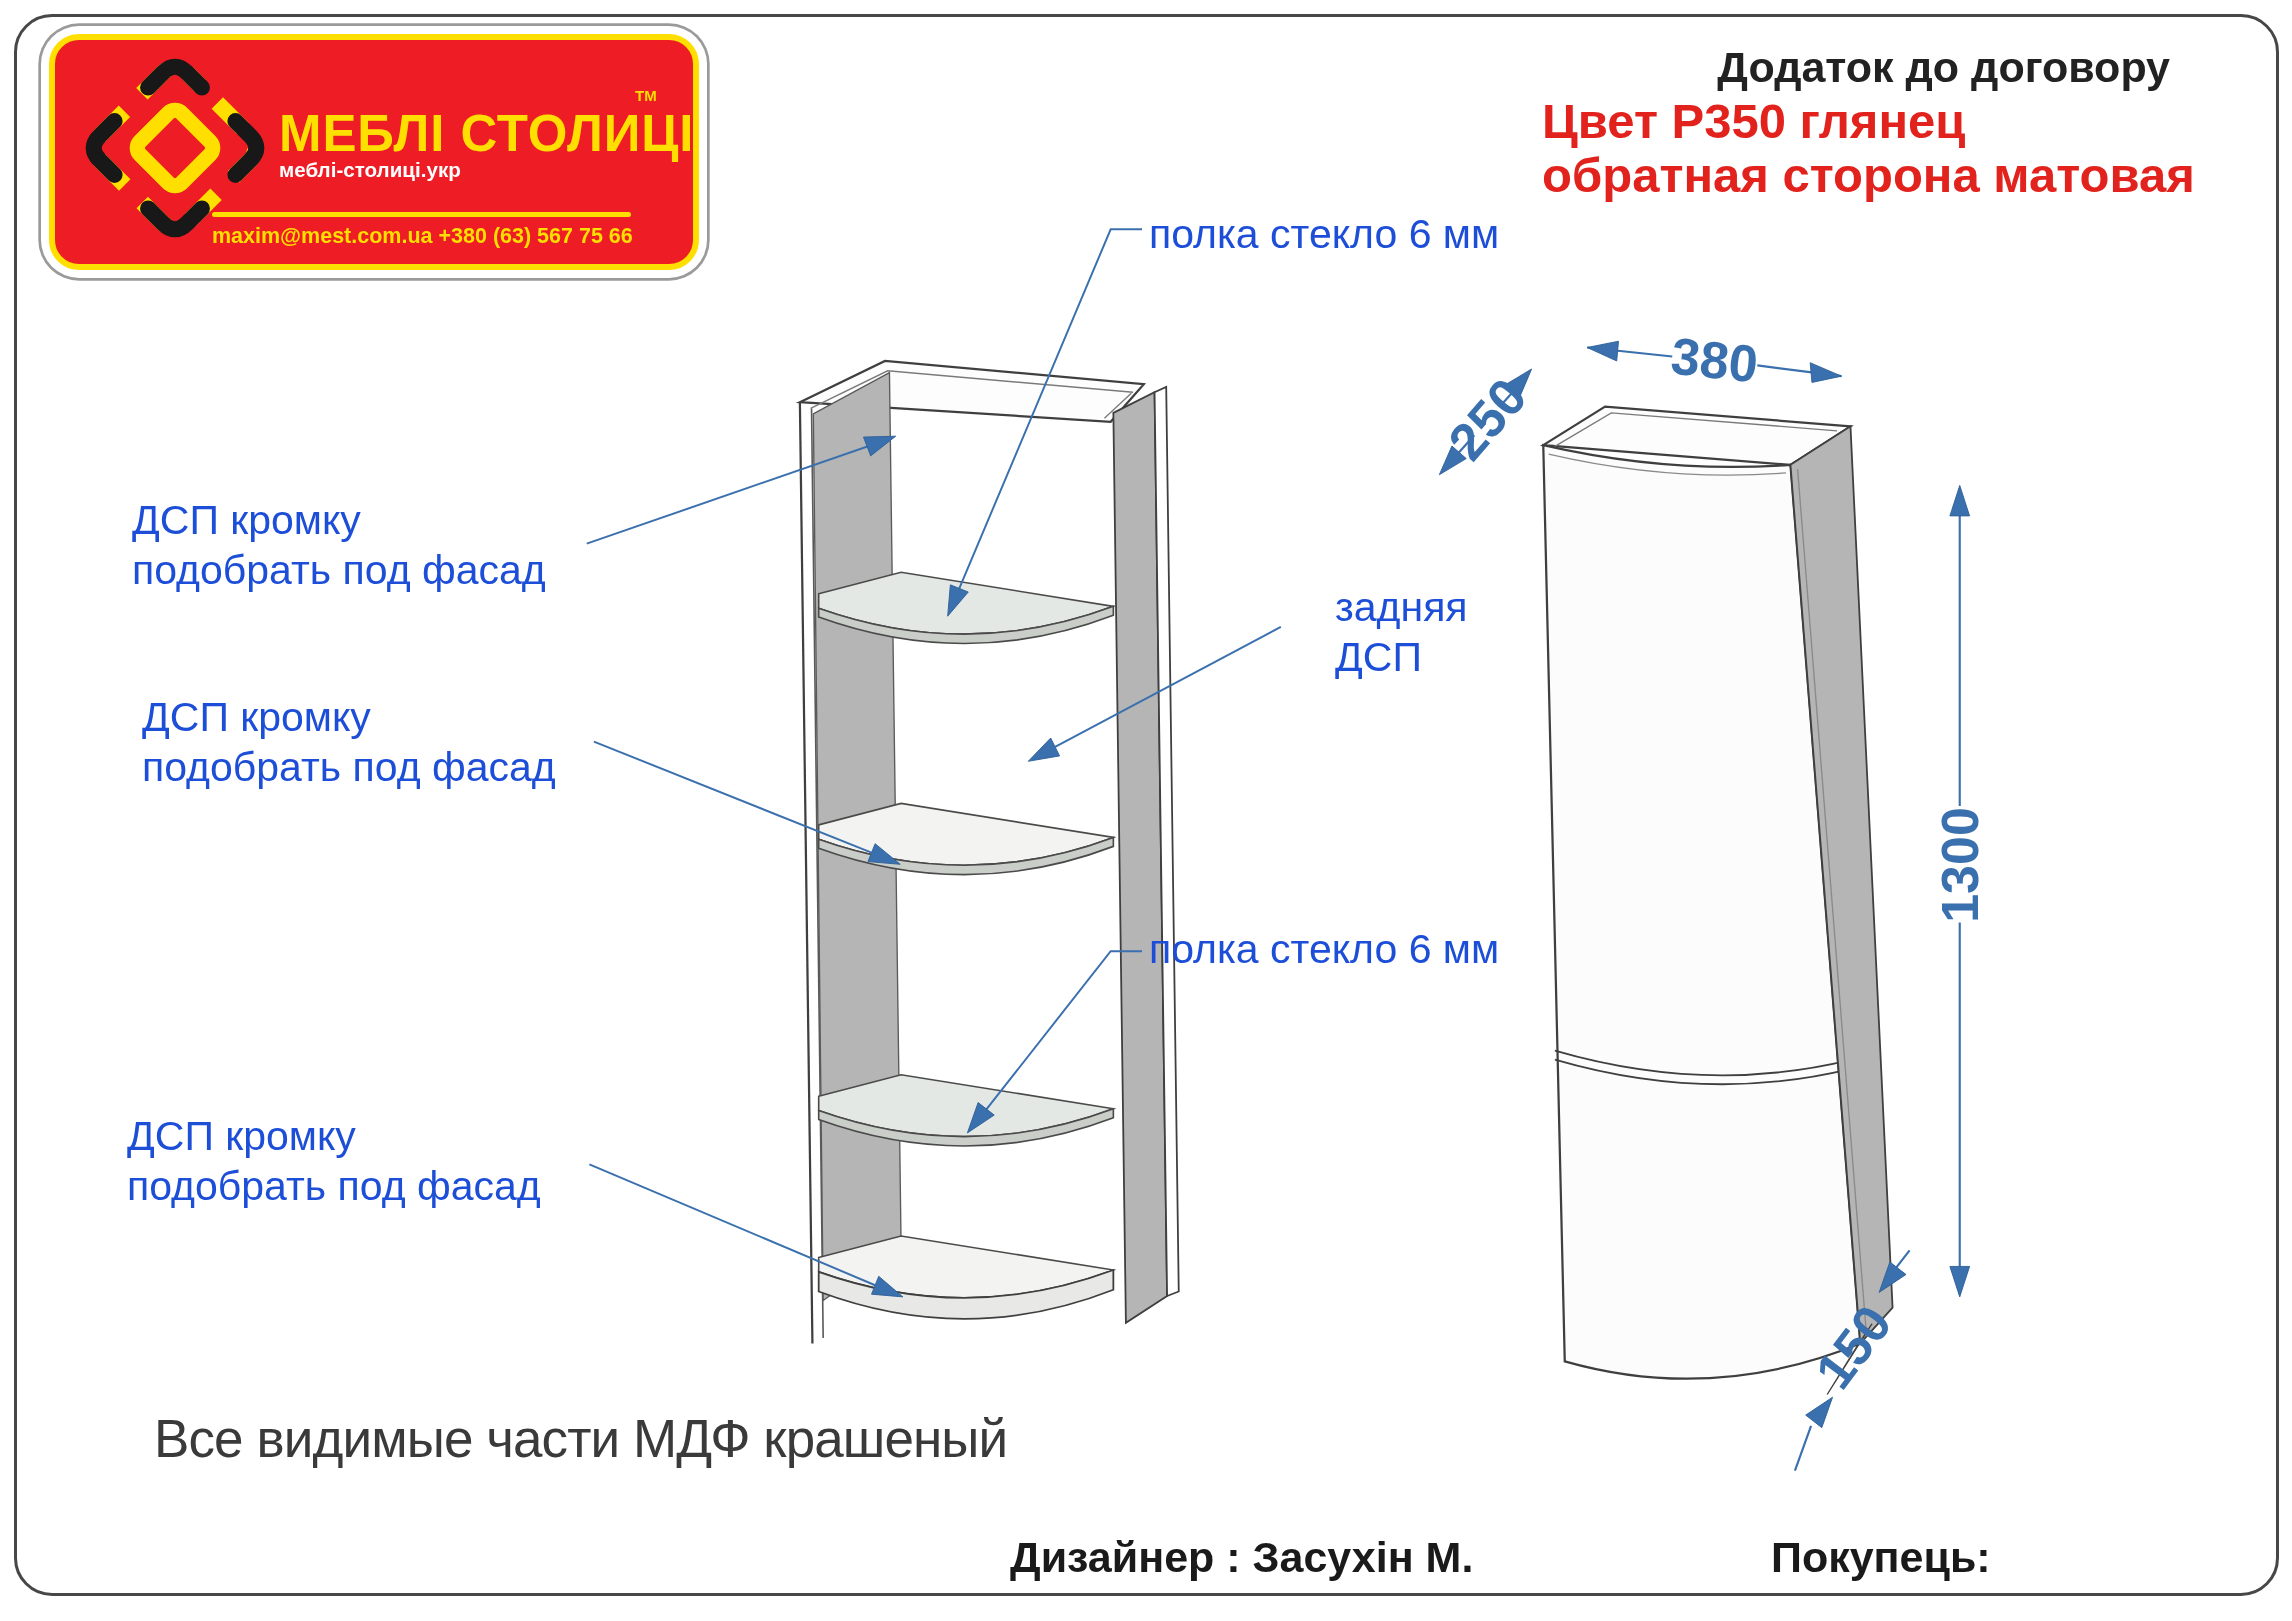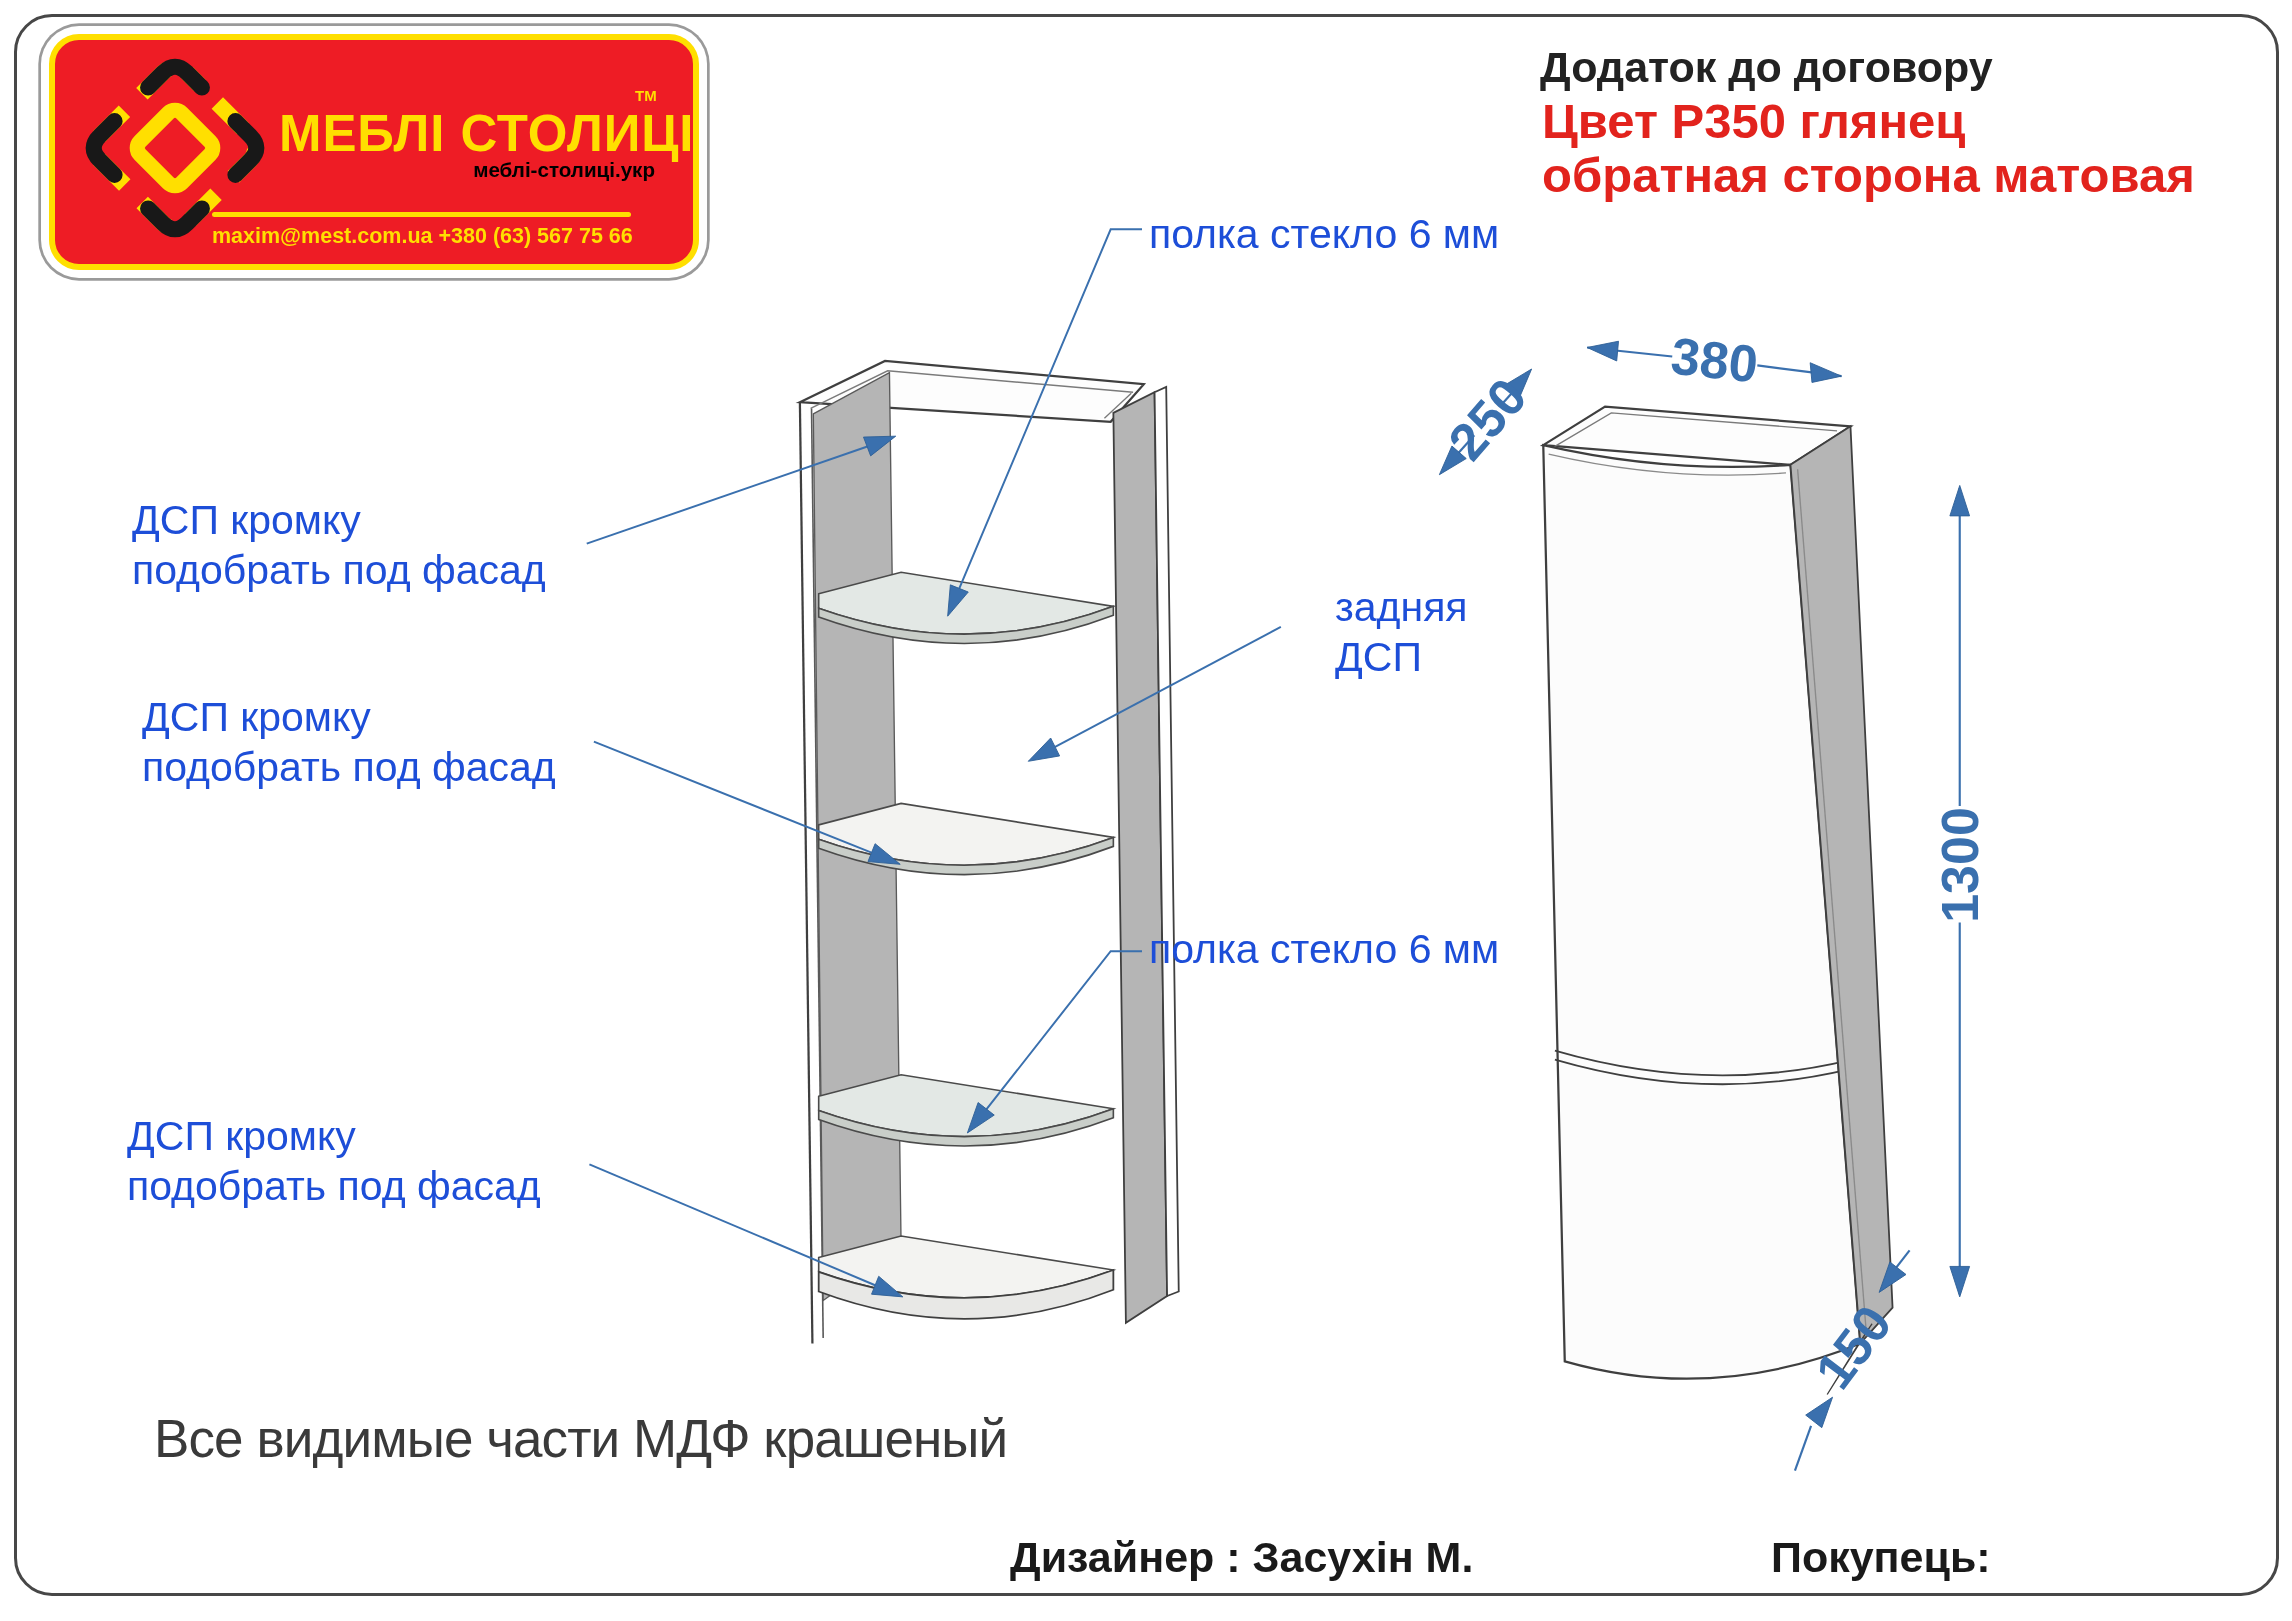--- a/index.html
+++ b/index.html
@@ -8,28 +8,28 @@
   .frame{position:absolute;left:14.3px;top:14.3px;width:2259px;height:1576px;
          border:3.6px solid #474747;border-radius:38px;}
   
   .logo{position:absolute;left:49px;top:34px;width:638px;height:224px;
         background:#ee1c25;border:6.3px solid #ffdf00;border-radius:30px;
         box-shadow:0 0 0 8px #ffffff,0 0 0 10.7px #9a9a9a;}
   .logo .emblem{position:absolute;left:25px;top:12.5px;width:190px;height:190px;}
   .logo .brand{position:absolute;left:224px;top:64px;width:376px;text-align:center;
         color:#ffdf00;font-size:51px;font-weight:bold;letter-spacing:0.9px;white-space:nowrap;}
   .logo .tm{position:absolute;left:580px;top:47px;color:#ffdf00;font-size:15px;font-weight:bold;}
-  .logo .site{position:absolute;left:224px;top:118px;width:376px;text-align:right;
-        color:#000000;font-size:20.6px;font-weight:bold;}
+  .logo .site{position:absolute;left:224px;top:118px;width:376px;
+        color:#ffffff;font-size:20.6px;font-weight:bold;}
   .logo .rule{position:absolute;left:157px;top:172px;width:419px;height:5.4px;
         background:#ffdf00;border-radius:2.7px;}
   .logo .contact{position:absolute;left:157px;top:184px;width:419px;text-align:right;
         color:#ffdf00;font-size:21.5px;font-weight:bold;white-space:nowrap;}
   
-  .doc-title{position:absolute;left:1540px;top:43px;width:630px;
+  .doc-title{position:absolute;left:1540px;top:43px;width:630px;text-align:right;
         color:#222;font-size:43px;font-weight:bold;white-space:nowrap;}
   .spec{position:absolute;left:1542px;color:#e2231d;font-size:49px;font-weight:bold;white-space:nowrap;}
   .spec1{top:93px;} .spec2{top:147px;}
   
   .ann{position:absolute;color:#1d4ed8;font-size:41px;font-weight:normal;
        line-height:50px;white-space:nowrap;}
   
   .dim{position:absolute;width:179px;text-align:center;color:#3a70ae;
        font-size:52px;font-weight:bold;white-space:nowrap;}
   

